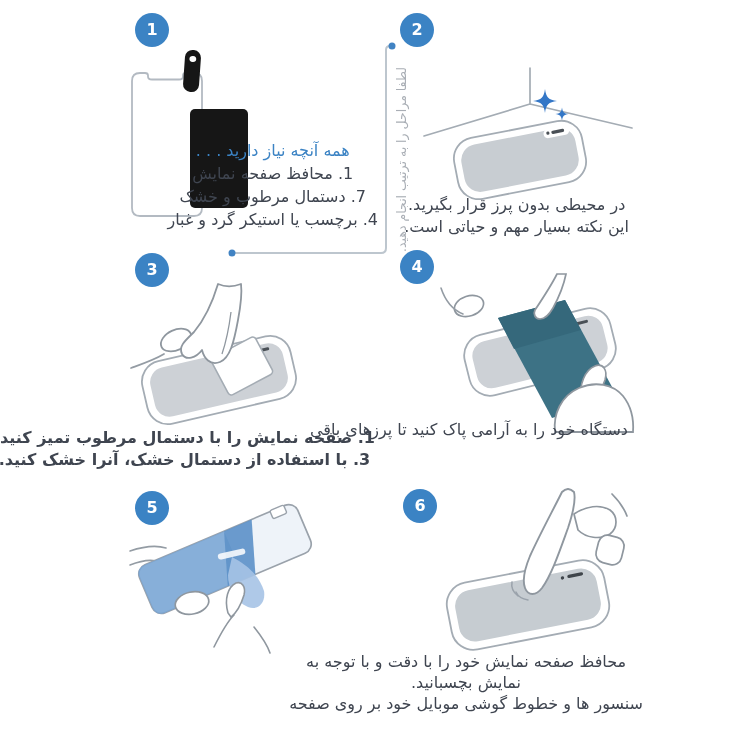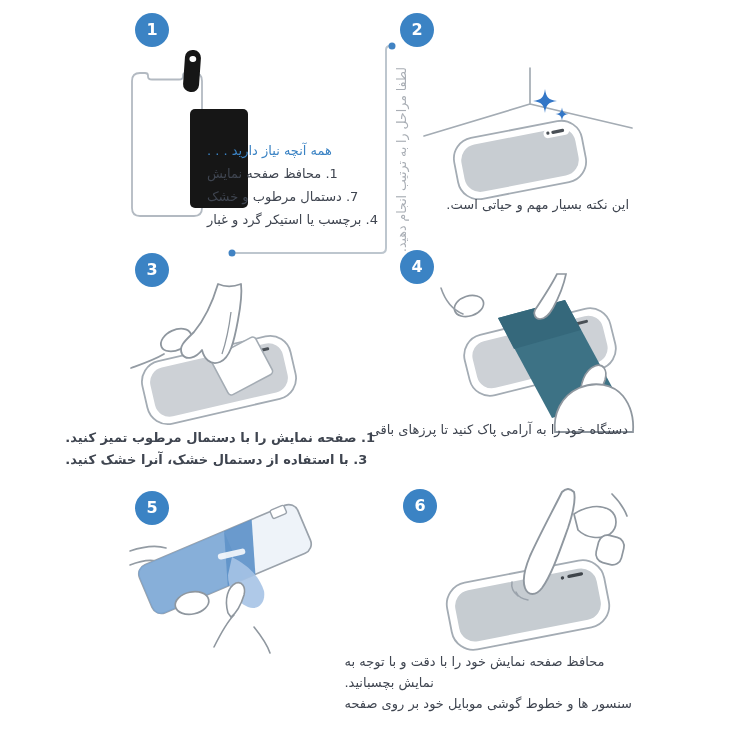--- a/index.html
+++ b/index.html
@@ -6,22 +6,22 @@
   .canvas{
     position:relative;width:750px;height:750px;background:#ffffff;
     font-family:"DejaVu Sans",sans-serif;overflow:hidden;
   }
   .badge{
     position:absolute;width:34px;height:34px;border-radius:50%;
     background:#3b83c4;color:#ffffff;font-size:16px;font-weight:bold;
     display:flex;align-items:center;justify-content:center;line-height:1;
   }
   .caption{
-    position:absolute;direction:rtl;text-align:left;color:#3f4550;
-    font-size:13px;white-space:nowrap;
+    position:absolute;direction:rtl;text-align:center;color:#3f4550;
+    font-size:16px;white-space:nowrap;
   }
   .caption div{line-height:22px;}
   .caption.tight div{line-height:21px;}
   .caption .hdr{color:#3b83c4;}
   .vnote{
     position:absolute;left:312px;top:149px;width:180px;height:16px;
     line-height:16px;text-align:center;direction:rtl;
     color:#a9aeb5;font-size:12.5px;white-space:nowrap;
     transform:rotate(-90deg);
   }
@@ -69,20 +69,21 @@
     <g transform="translate(107,102) rotate(-11)">
       <rect x="-65" y="-31" width="130" height="62" rx="21" fill="#ffffff" stroke="#a4acb4" stroke-width="1.8"></rect>
       <rect x="-58" y="-24" width="116" height="48" rx="16" fill="#c8cdd2"></rect>
       <rect x="28" y="-25" width="26" height="9" rx="4.5" fill="#ffffff"></rect>
       <rect x="36" y="-22.5" width="13" height="3.2" rx="1.6" fill="#4a5056"></rect>
       <circle cx="32.5" cy="-21" r="1.6" fill="#4a5056"></circle>
     </g>
   </svg>
 
   <div class="caption" style="right:121px;top:194px;">
+    <div>در محیطی بدون پرز قرار بگیرید.</div>
     <div>این نکته بسیار مهم و حیاتی است.</div>
   </div>
 
   <div class="badge" style="left:135px;top:253px;">3</div>
 
   <svg class="illus" style="left:128px;top:276px;" width="180" height="150" viewBox="0 0 180 150">
     <path d="M3,92 C14,88 26,84 36,78" fill="none" stroke="#949ca4" stroke-width="1.7" stroke-linecap="round"></path>
     <g transform="translate(91,104) rotate(-13)">
       <rect x="-76" y="-32" width="152" height="64" rx="21" fill="#ffffff" stroke="#a4acb4" stroke-width="1.8"></rect>
       <rect x="-68" y="-25" width="136" height="50" rx="15" fill="#cdd1d6"></rect>
@@ -159,19 +160,19 @@
     </g>
     <path d="M78,104 A16,12 0 0 0 90,112 M74,94 A20,16 0 0 0 80,108" fill="none" stroke="#9aa2ab" stroke-width="1.5" stroke-linecap="round"></path>
     <path d="M124,4 C114,24 102,46 92,68 C87,80 84,92 87,100 C90,108 98,108 104,100 C114,86 122,62 130,40 C135,25 138,12 136,4 C132,0 128,0 124,4 Z" fill="#ffffff" stroke="#8f979f" stroke-width="1.9" stroke-linejoin="round"></path>
     <path d="M136,26 C148,18 162,16 172,22 C180,28 180,40 172,46 C162,52 148,50 140,42 Z" fill="#ffffff" stroke="#8f979f" stroke-width="1.7"></path>
     <g transform="translate(172,62) rotate(14)">
       <rect x="-13" y="-14" width="26" height="28" rx="9" fill="#ffffff" stroke="#8f979f" stroke-width="1.7"></rect>
     </g>
     <path d="M174,6 C180,12 186,20 189,28" fill="none" stroke="#8f979f" stroke-width="1.7" stroke-linecap="round"></path>
   </svg>
 
-  <div class="caption tight" style="right:118px;top:651px;">
+  <div class="caption tight" style="right:107px;top:651px;">
     <div>محافظ صفحه نمایش خود را با دقت و با توجه به</div>
     <div>نمایش بچسبانید.</div>
     <div>سنسور ها و خطوط گوشی موبایل خود بر روی صفحه</div>
   </div>
 
 </div>
 
 </body></html>

